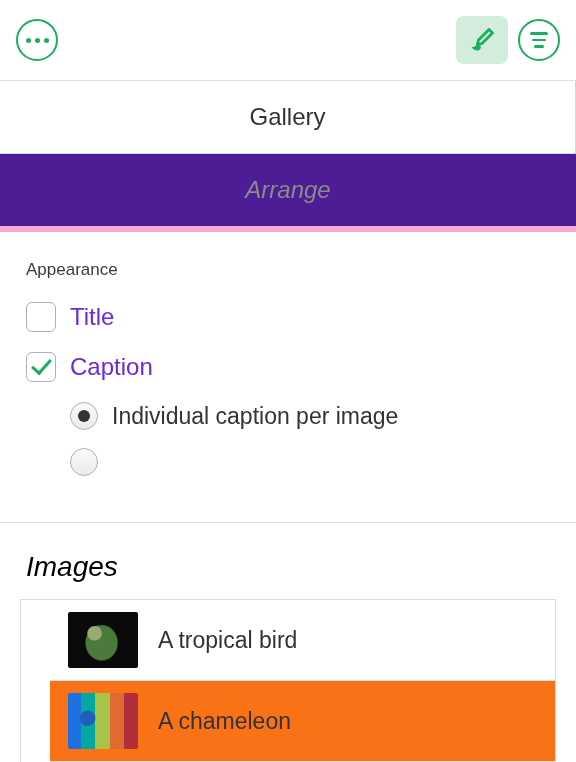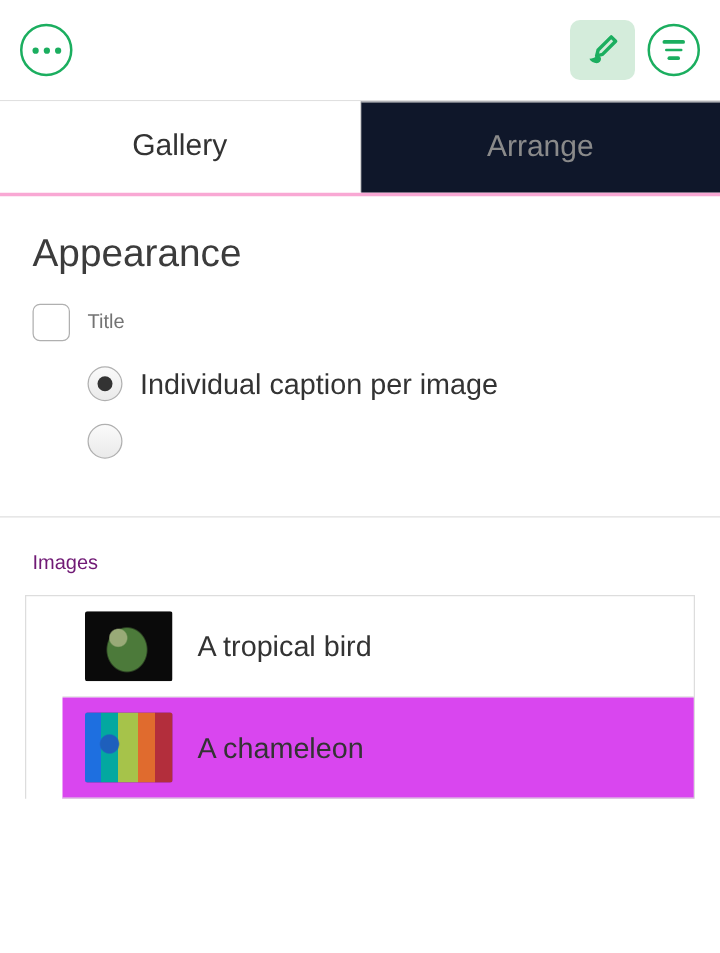--- a/index.html
+++ b/index.html
@@ -62,43 +62,45 @@
       height: 48px;
       background: #d4ecdb;
       border-radius: 8px;
       display: flex;
       align-items: center;
       justify-content: center;
       cursor: pointer;
     }
     .tabs {
       display: flex;
-      border-bottom: 3px solid #f9a8d4;
+      border-bottom: 6px solid #f9a8d4;
+      flex-direction: column;
     }
     .tab {
       flex: 1;
       padding: 22px 0;
       text-align: center;
       font-size: 24px;
       cursor: pointer;
       border-right: 1px solid #d5d5d5;
       color: #333;
       background: #fff;
     }
     .tab:last-child { border-right: none; }
     .tab.inactive {
-      background: #0f172a;
+      background: #4c1d95;
       color: #8a8a8a;
       border-top: 1px solid #d5d5d5;
+      font-style: italic;
     }
     .section {
       padding: 28px 26px 20px;
     }
     .section-title {
-      font-size: 31px;
+      font-size: 17px;
       color: #3c3c3c;
       margin-bottom: 22px;
     }
     .checkbox-row {
       display: flex;
       align-items: center;
       gap: 14px;
       margin-bottom: 20px;
     }
     .checkbox {
@@ -115,21 +117,21 @@
     }
     .checkbox.checked::after {
       content: '';
       width: 16px;
       height: 8px;
       border-left: 3px solid #1bae5f;
       border-bottom: 3px solid #1bae5f;
       transform: rotate(-48deg);
       margin-top: -5px;
     }
-    .check-label { font-size: 16px; color: #737373; }
+    .check-label { font-size: 24px; color: #6d28d9; }
     .radio-group { padding-left: 44px; }
     .radio-row {
       display: flex;
       align-items: flex-end;
       gap: 14px;
       margin-bottom: 18px;
     }
     .radio {
       width: 28px;
       height: 28px;
@@ -145,31 +147,31 @@
     .radio.selected::after {
       content: '';
       width: 12px;
       height: 12px;
       background: #333;
       border-radius: 50%;
     }
     .radio-label { font-size: 23px; color: #333; }
     .divider { border-top: 1px solid #e0e0e0; margin: 8px 0 0; }
     .images-section { padding: 28px 20px 0 20px; }
-    .images-title { font-size: 16px; color: #701a75; margin: 0 0 16px 6px; }
+    .images-title { font-size: 28px; color: #000000; margin: 0 0 16px 6px; font-style: italic; }
     .image-list { border: 1px solid #ddd; border-bottom: none; padding-left: 29px; }
     .image-row {
       display: flex;
       align-items: center;
       gap: 20px;
       padding: 12px 18px;
       border-bottom: 1px solid #e0e0e0;
       cursor: pointer;
     }
-    .image-row.selected { background: #d946ef; }
+    .image-row.selected { background: #f97316; }
     .thumb {
       width: 70px;
       height: 56px;
       flex-shrink: 0;
       border-radius: 2px;
     }
     .thumb-bird {
       background:
         radial-gradient(circle at 38% 38%, #9a7 0 12%, transparent 14%),
         radial-gradient(ellipse 40% 55% at 48% 55%, #4c7a3a 0 55%, transparent 60%),
@@ -219,20 +221,24 @@
 </div>
 
 <div class="section">
   <div class="section-title">Appearance</div>
 
   <div class="checkbox-row">
     <div class="checkbox"></div>
     <span class="check-label">Title</span>
   </div>
 
+  <div class="checkbox-row">
+    <div class="checkbox checked"></div>
+    <span class="check-label">Caption</span>
+  </div>
 
   <div class="radio-group">
     <div class="radio-row">
       <div class="radio selected"></div>
       <span class="radio-label">Individual caption per image</span>
     </div>
     <div class="radio-row">
       <div class="radio"></div>
     </div>
   </div>

